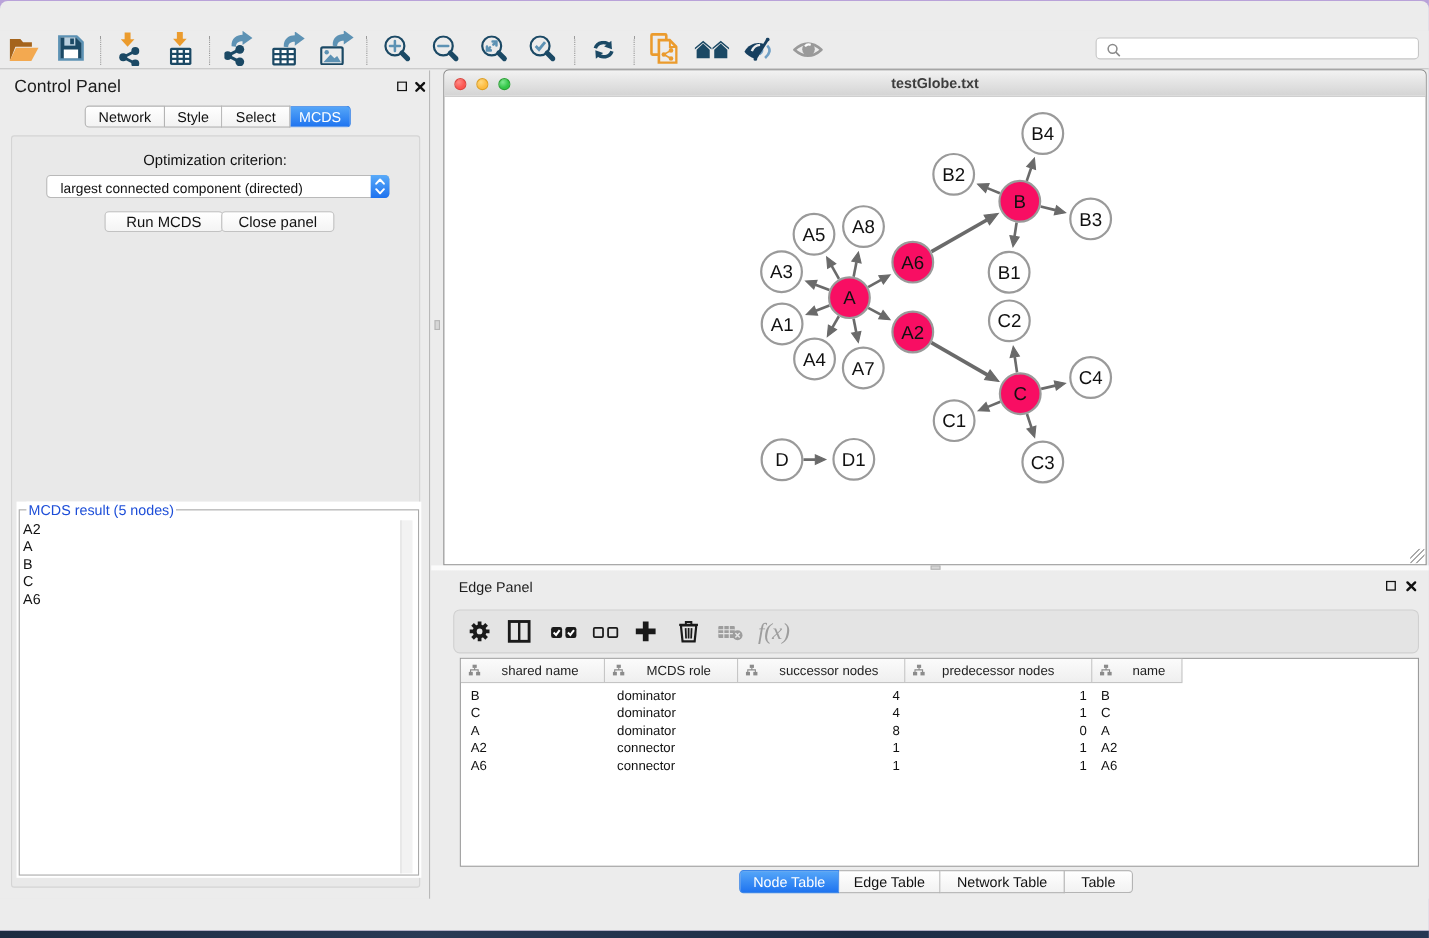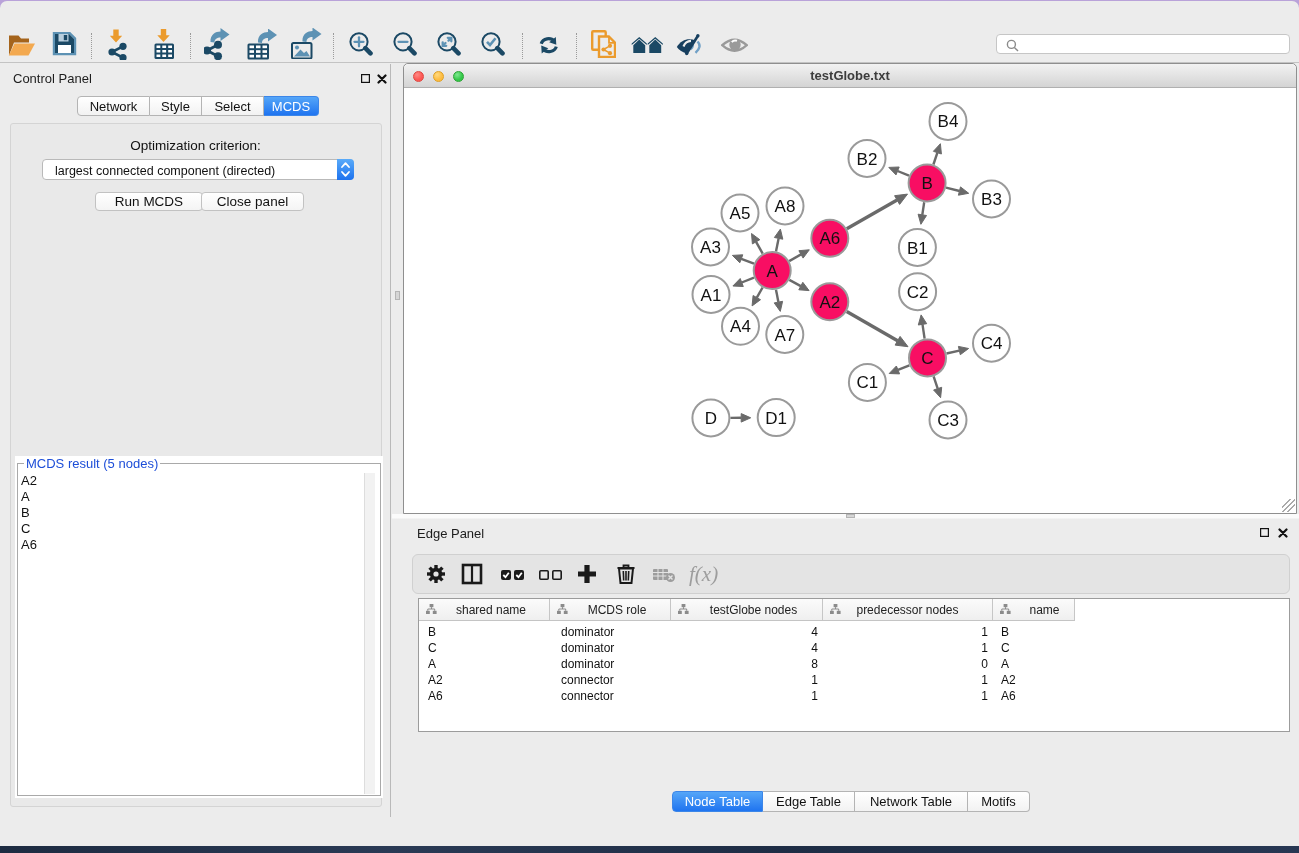--- a/index.html
+++ b/index.html
@@ -19,21 +19,21 @@
 
 #toolbar { position:absolute; left:0; top:27px; width:100%; height:35px; background:#ececec;
   border-bottom:1px solid #c3c3c3; }
 #toolbar svg { position:absolute; top:50%; transform:translateY(-50%); }
 .tsep { position:absolute; top:5px; height:26px; width:0;
   border-left:1px dotted #9a9a9a; }
 #searchbox { position:absolute; left:996px; top:6px; width:294px; height:20px;
   background:#fff; border:1px solid #c6c6c6; border-radius:4px; }
 
 #leftpanel { position:absolute; left:0; top:63px; width:391px; height:753px; background:#ececec; border-right:1px solid #b9b9b9;}
-#cp-title { position:absolute; left:13px; top:70px; font-size:13px; color:#1d1d1d; }
+#cp-title { position:absolute; left:13px; top:70px; font-size:16px; color:#1d1d1d; }
 .winbtn { position:absolute; font-size:12px; color:#111; }
 
 .tabset { position:absolute; display:flex; height:21px; font-size:13px; }
 .tabset .tab { border:1px solid #b4b4b4; border-left:none; background:linear-gradient(#ffffff,#f2f2f2);
   color:#111; display:flex; align-items:center; justify-content:center; }
 .tabset .tab:first-child { border-left:1px solid #b4b4b4; border-radius:4px 0 0 4px; }
 .tabset .tab:last-child { border-radius:0 4px 4px 0;text-align:center; }
 .tabset .tab.sel { background:linear-gradient(#55a6f8,#1f74f0); color:#fff; border-color:#3c86e8; }
 #cp-tabs { left:77px; top:95px; height:20px; }
 #cp-inner { position:absolute; left:10px; top:122px; width:372px; height:684px;
@@ -69,21 +69,21 @@
   background:
    linear-gradient(135deg, transparent 48%, #aaa 48%, #aaa 55%, transparent 55%),
    linear-gradient(135deg, transparent 68%, #aaa 68%, #aaa 75%, transparent 75%),
    linear-gradient(135deg, transparent 28%, #aaa 28%, #aaa 35%, transparent 35%); }
 
 #tablepanel { position:absolute; left:392px; top:513px; width:907px; height:303px; background:linear-gradient(#fbfbfb 0px,#fbfbfb 4px,#ececec 5px); }
 #tp-title { position:absolute; left:25px; top:12px; font-size:13px; color:#1d1d1d; }
 #tp-toolbar { position:absolute; left:20px; top:40px; width:878px; height:40px;
   background:#e4e4e4; border:1px solid #d0d0d0; border-radius:6px; }
 #tp-toolbar svg { position:absolute; top:50%; transform:translateY(-50%); }
-#tp-table { position:absolute; left:26px; top:84px; width:872px; height:134px; background:#fff;
+#tp-table { position:absolute; left:26px; top:84px; width:872px; height:190px; background:#fff;
   border:1px solid #9c9c9c; }
 #tp-header { position:absolute; left:0; top:0; height:22px; width:656px; display:flex;
   background:linear-gradient(#fbfbfb,#efefef); border-bottom:1px solid #c4c4c4; font-size:12px; color:#222; }
 #tp-header .hc { position:relative; border-right:1px solid #c6c6c6; display:flex;
   align-items:center; justify-content:center; }
 #tp-header .hc svg { position:absolute; left:7px; top:5px; }
 .trow { position:absolute; font-size:12px; color:#111; height:16px; line-height:16px; }
 
 #bt-tabs { left:280px; top:277px; height:21px; }
 #bt-tabs .tab { font-size:13px; }
@@ -484,21 +484,21 @@
             <svg width="11" height="11" viewBox="0 0 11 11">
               <g fill="#8b8b8b">
 <rect x="3.6" y="0" width="3.8" height="3.2"></rect>
                 <rect x="0" y="6.8" width="3.8" height="3.2"></rect>
                 <rect x="6.8" y="6.8" width="3.8" height="3.2"></rect>
 </g>
               <g stroke="#8b8b8b" stroke-width="1">
                 <path d="M5.5 3.2 L5.5 5 M1.8 6.8 L1.8 5 L8.7 5 L8.7 6.8" fill="none"></path>
               </g>
             </svg>
-            <span style="margin-left:14px">testGlobe nodes</span>
+            <span style="margin-left:14px">successor nodes</span>
           </div>
 <div class="hc" style="width:170px">
             <svg width="11" height="11" viewBox="0 0 11 11">
               <g fill="#8b8b8b">
 <rect x="3.6" y="0" width="3.8" height="3.2"></rect>
                 <rect x="0" y="6.8" width="3.8" height="3.2"></rect>
                 <rect x="6.8" y="6.8" width="3.8" height="3.2"></rect>
 </g>
               <g stroke="#8b8b8b" stroke-width="1">
                 <path d="M5.5 3.2 L5.5 5 M1.8 6.8 L1.8 5 L8.7 5 L8.7 6.8" fill="none"></path>
@@ -543,19 +543,19 @@
 <div class="trow" style="left:9px;top:89px">A6</div>
 <div class="trow" style="left:142px;top:89px">connector</div>
 <div class="trow" style="left:253px;top:89px;width:146px;text-align:right">1</div>
 <div class="trow" style="left:405px;top:89px;width:164px;text-align:right">1</div>
 <div class="trow" style="left:582px;top:89px">A6</div>
     </div>
     <div class="tabset" id="bt-tabs">
       <div class="tab sel" style="width:91px">Node Table</div>
       <div class="tab" style="width:92px">Edge Table</div>
       <div class="tab" style="width:113px">Network Table</div>
-      <div class="tab" style="width:62px">Motifs</div>
+      <div class="tab" style="width:62px">Table</div>
     </div>
   </div>
 
   <div class="divdot" style="left:395px;top:290px;width:5px;height:9px;"></div>
   <div class="divdot" style="left:846px;top:513px;width:9px;height:4px;"></div>
 </div>
 
 </body></html>

